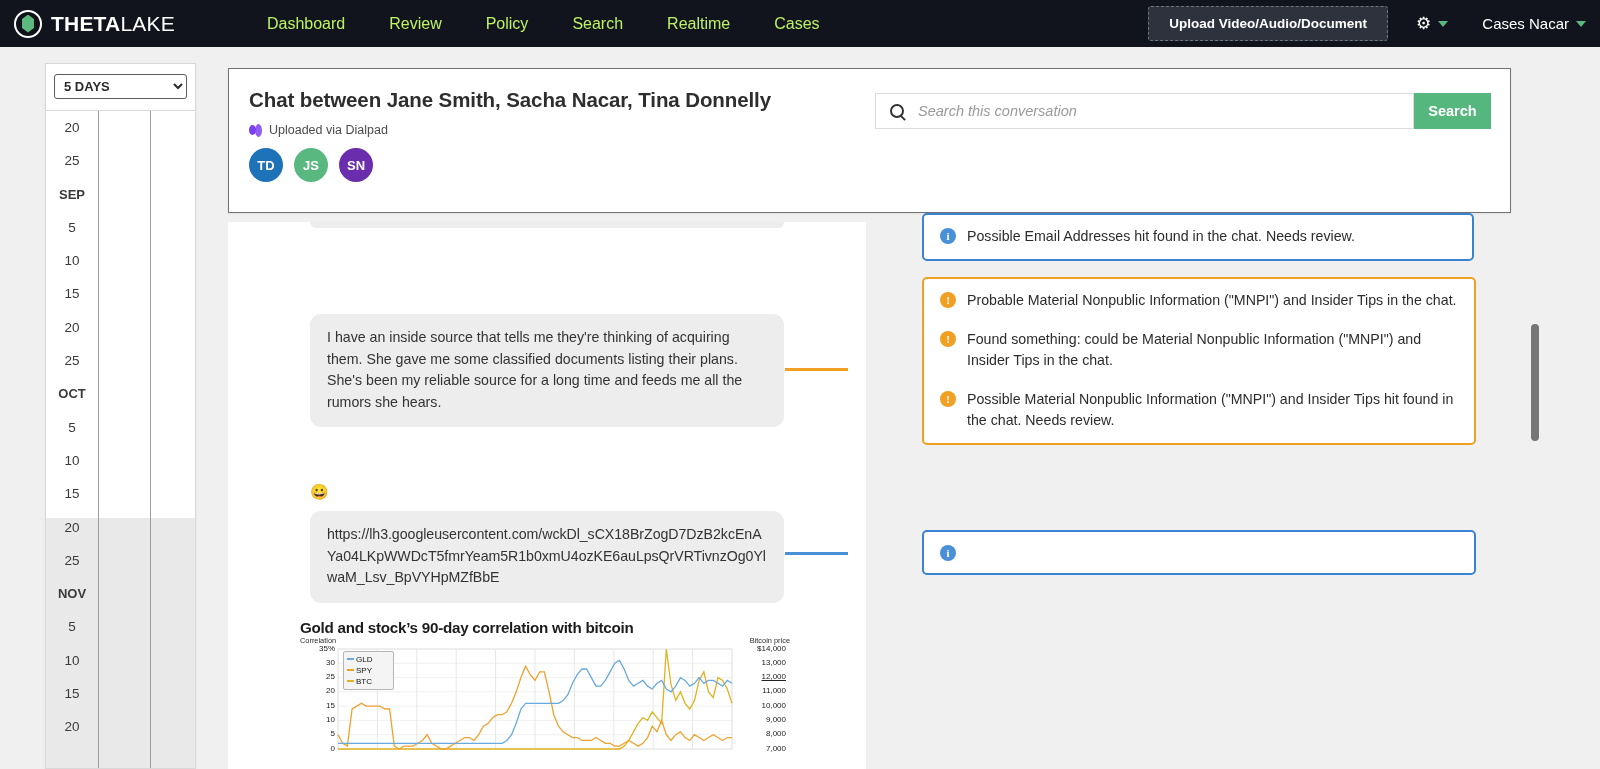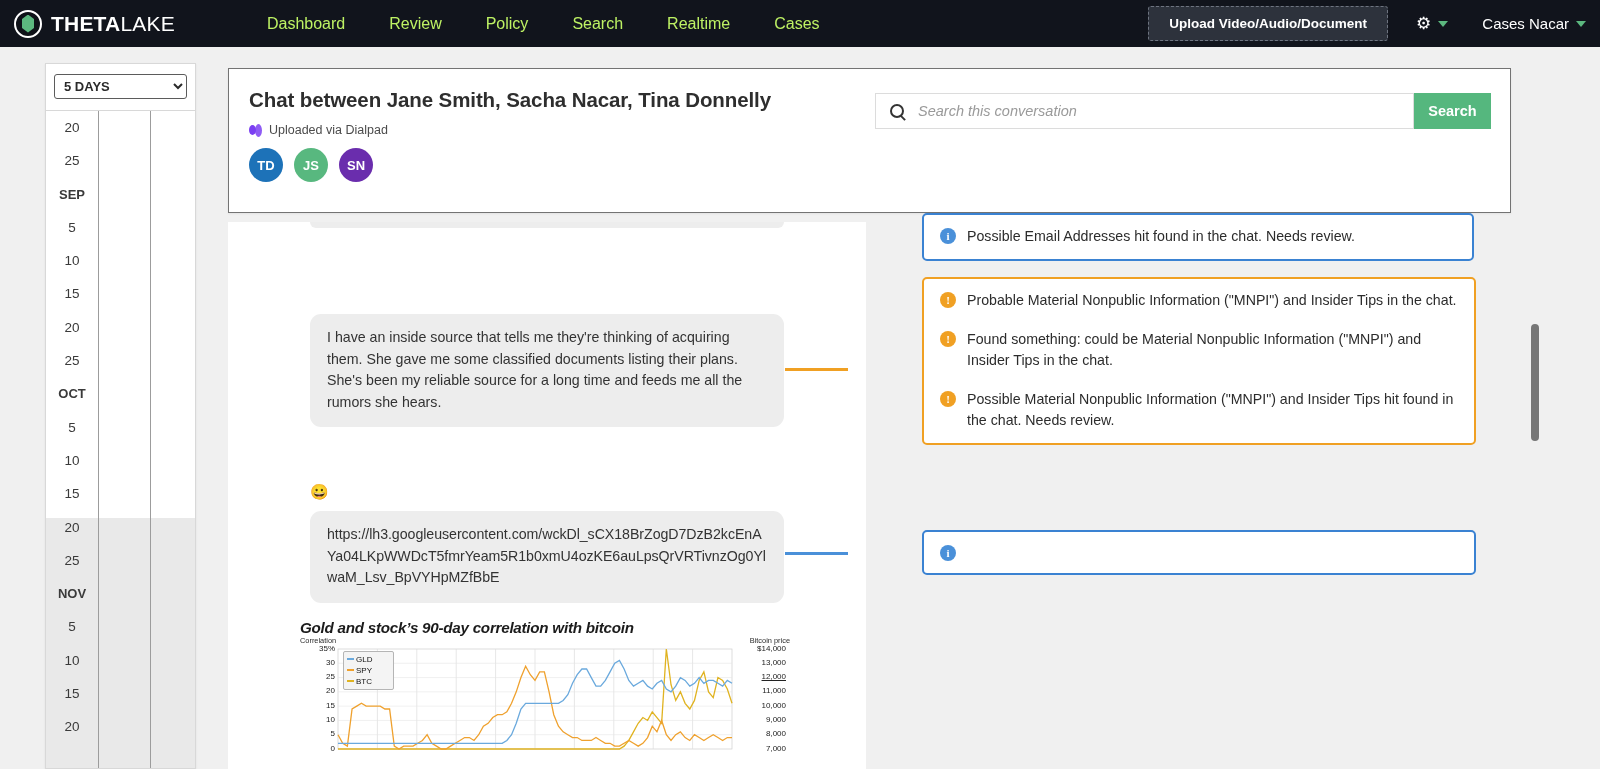--- a/index.html
+++ b/index.html
@@ -170,21 +170,21 @@
   .bubble-url {
     margin-top: 10px; word-break: break-all; letter-spacing: -.05px;
   }
 
   .embed-img {
     margin-left: 72px; margin-top: 16px; width: 490px;
     background: #fff; position: relative;
   }
   .embed-title {
     font-size: 15.2px; font-weight: 700; color: #1b1b1b;
-    letter-spacing: -.25px; margin-bottom: 1px; font-style: italic;
+    letter-spacing: -.25px; margin-bottom: 1px;
   }
   .plot-wrap { position: relative; height: 118px; }
   .ax-label { position:absolute; font-size: 7.4px; color:#2b2b2b; }
   .ax-label.l { left: 0; top: -1px; }
   .ax-label.r { right: 0; top: -1px; text-align: right;}
   .ytick { position: absolute; font-size: 8px; color:#222; text-align: right; }
   .legend-box {
     position: absolute; left: 43px; top: 14px; width: 51px;
     background: #f4f4f4; border: 1px solid #b5b5b5; border-radius: 2px;
     padding: 2px 3px; font-size: 8px; line-height: 11px; z-index: 5;

